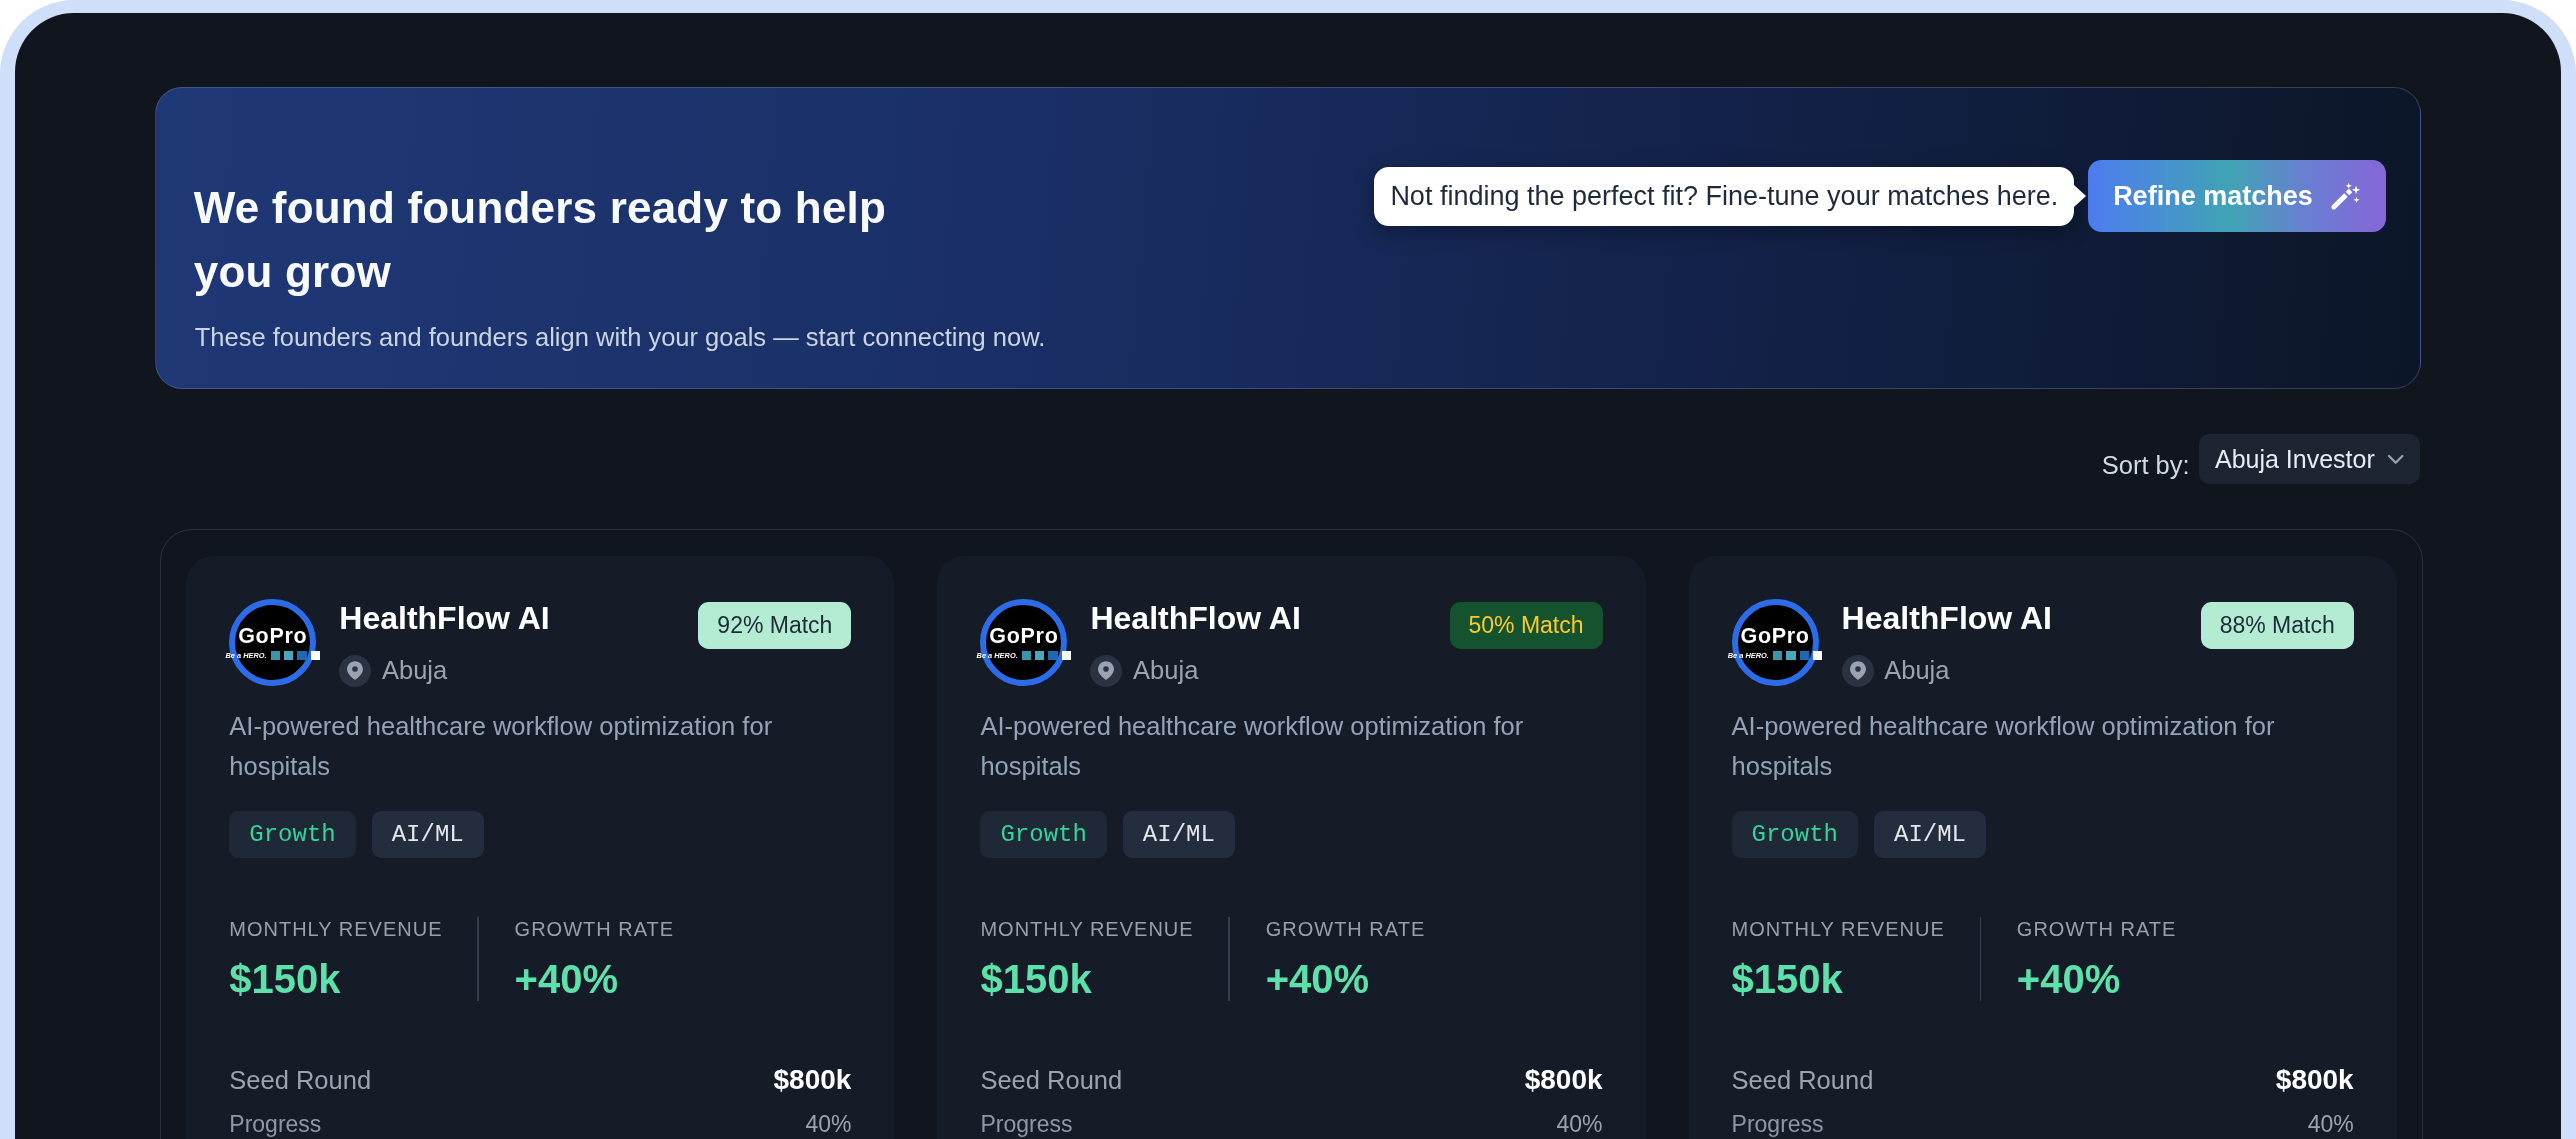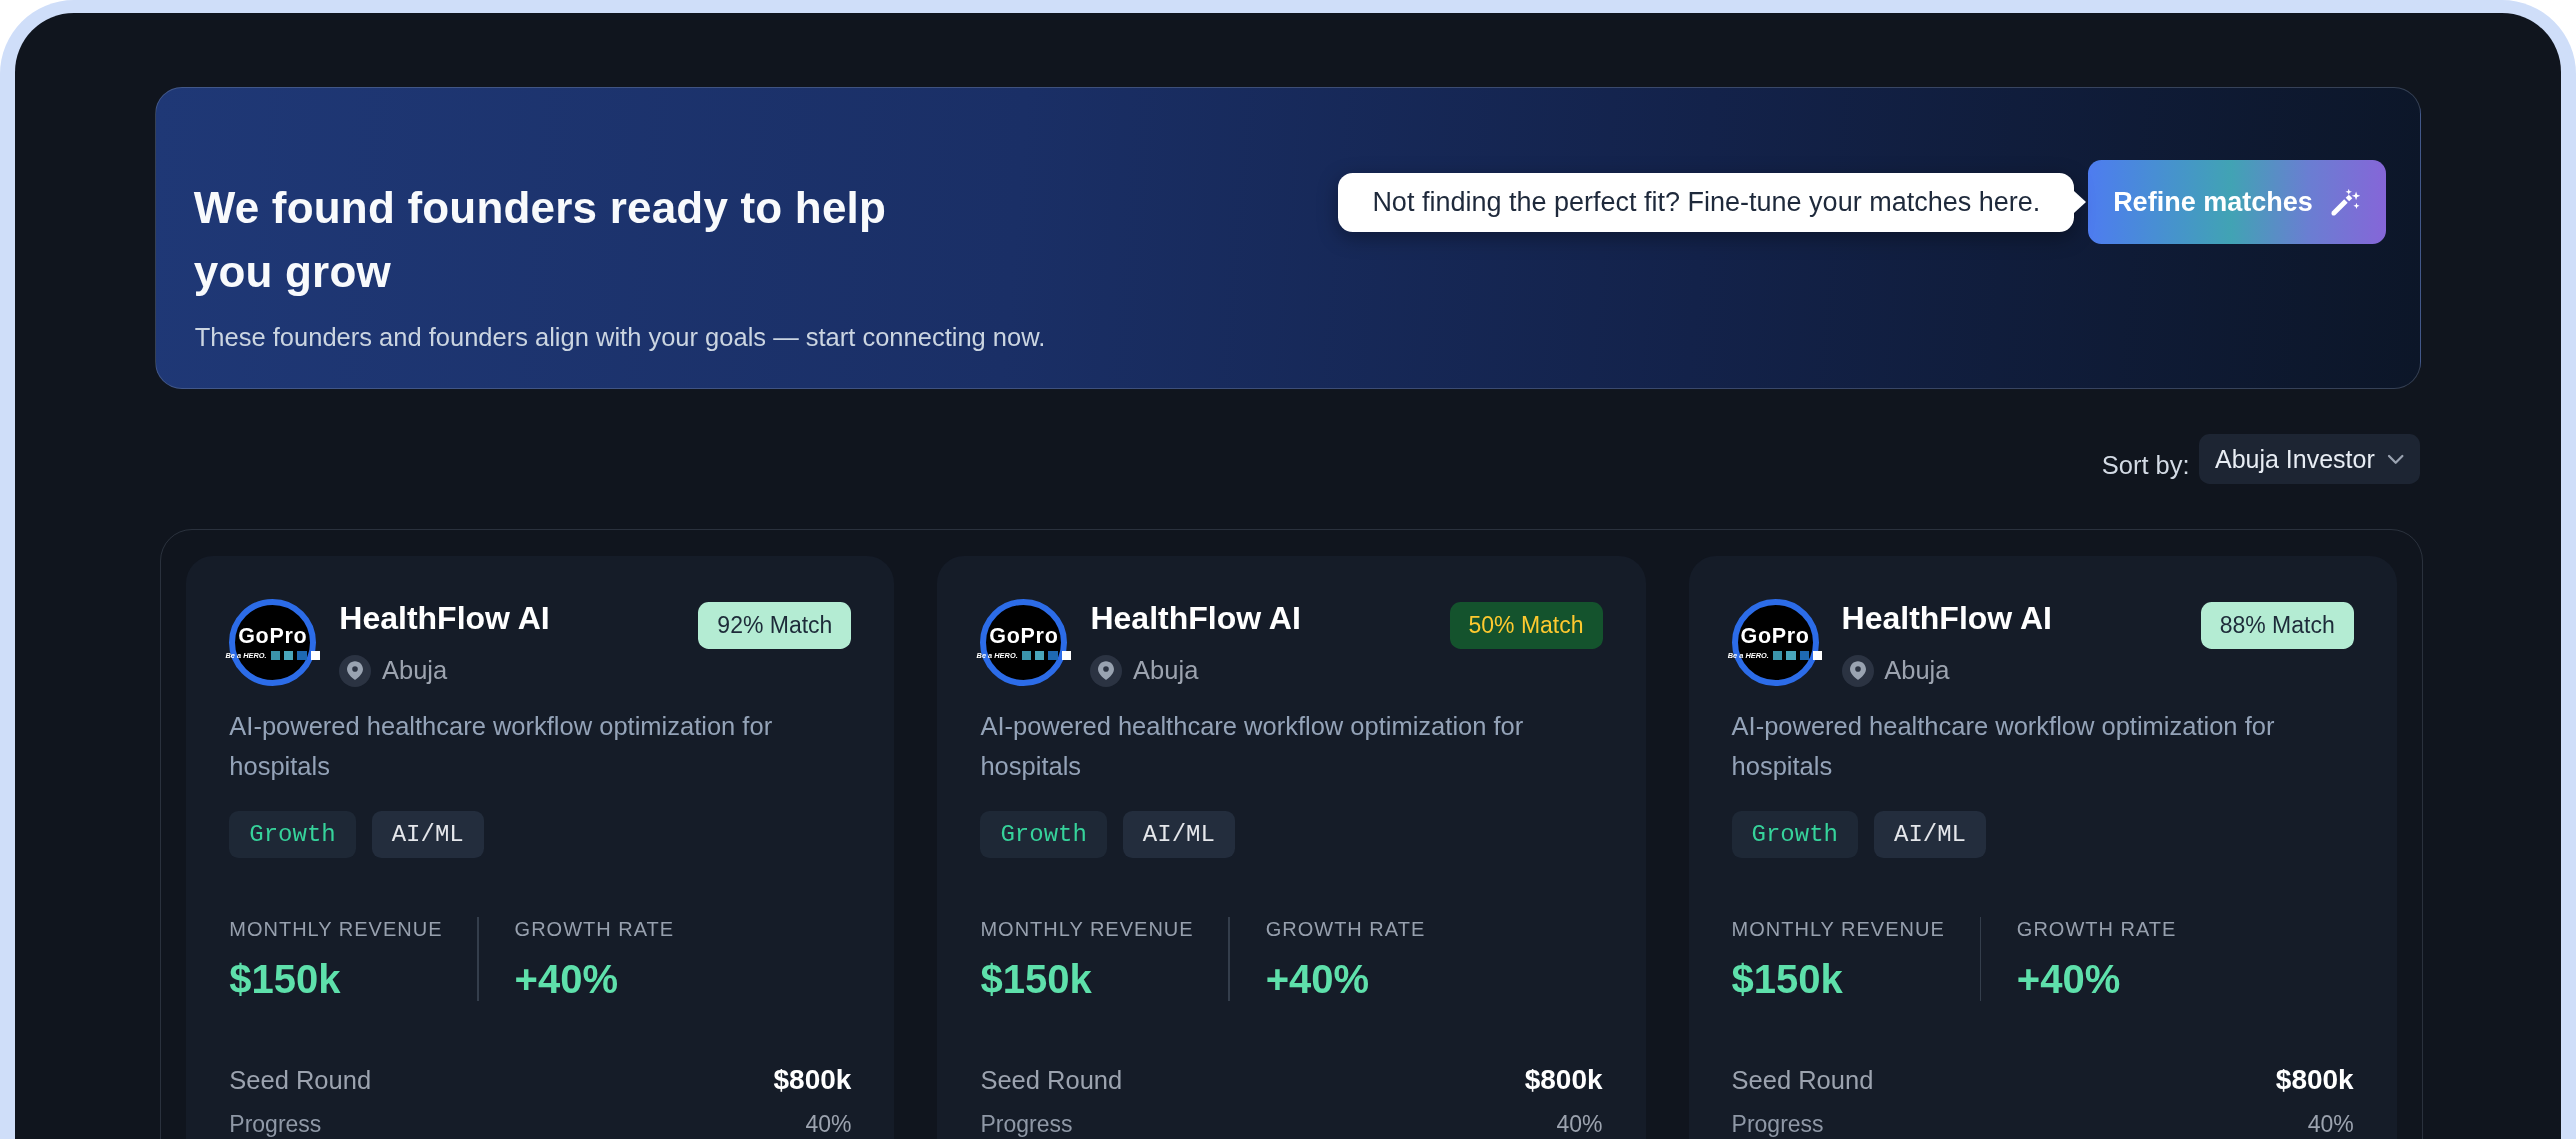--- a/index.html
+++ b/index.html
@@ -40,36 +40,36 @@
     position: absolute; left: 39px; top: 207px;
     font-size: 25.5px; line-height: 32px; color: #cbd5e1;
   }
   .hero-cta {
     position: absolute; right: 34px; top: 72px;
     display: flex; align-items: center;
   }
   .bubble {
     background: #ffffff; border-radius: 14.8px;
     height: 59px; display: flex; align-items: center;
-    padding: 0 34px;
+    padding: 0 16px;
     font-size: 27px; color: #1e293b;
     position: relative;
     box-shadow: 0 5.4px 20px rgba(0,0,0,0.35);
     white-space: nowrap;
   }
   .bubble-arrow {
     position: absolute; right: -11.4px; top: 50%; transform: translateY(-50%);
     width: 0; height: 0;
     border-top: 11.4px solid transparent;
     border-bottom: 11.4px solid transparent;
     border-left: 12.7px solid #ffffff;
   }
   .refine-btn {
     margin-left: 13.4px;
-    height: 84px; border-radius: 13.4px; border: none;
+    height: 72px; border-radius: 13.4px; border: none;
     display: flex; align-items: center; gap: 16px;
     padding: 0 25.5px;
     font-family: "Liberation Sans", sans-serif;
     font-size: 27px; font-weight: 600; color: #ffffff;
     background: linear-gradient(90deg, #4e7cf0 0%, #41a3b4 48%, #6a7ed2 74%, #8566d8 100%);
     cursor: pointer;
     white-space: nowrap;
   }
   .wand-icon { width: 32px; height: 32px; flex-shrink: 0; }
 

